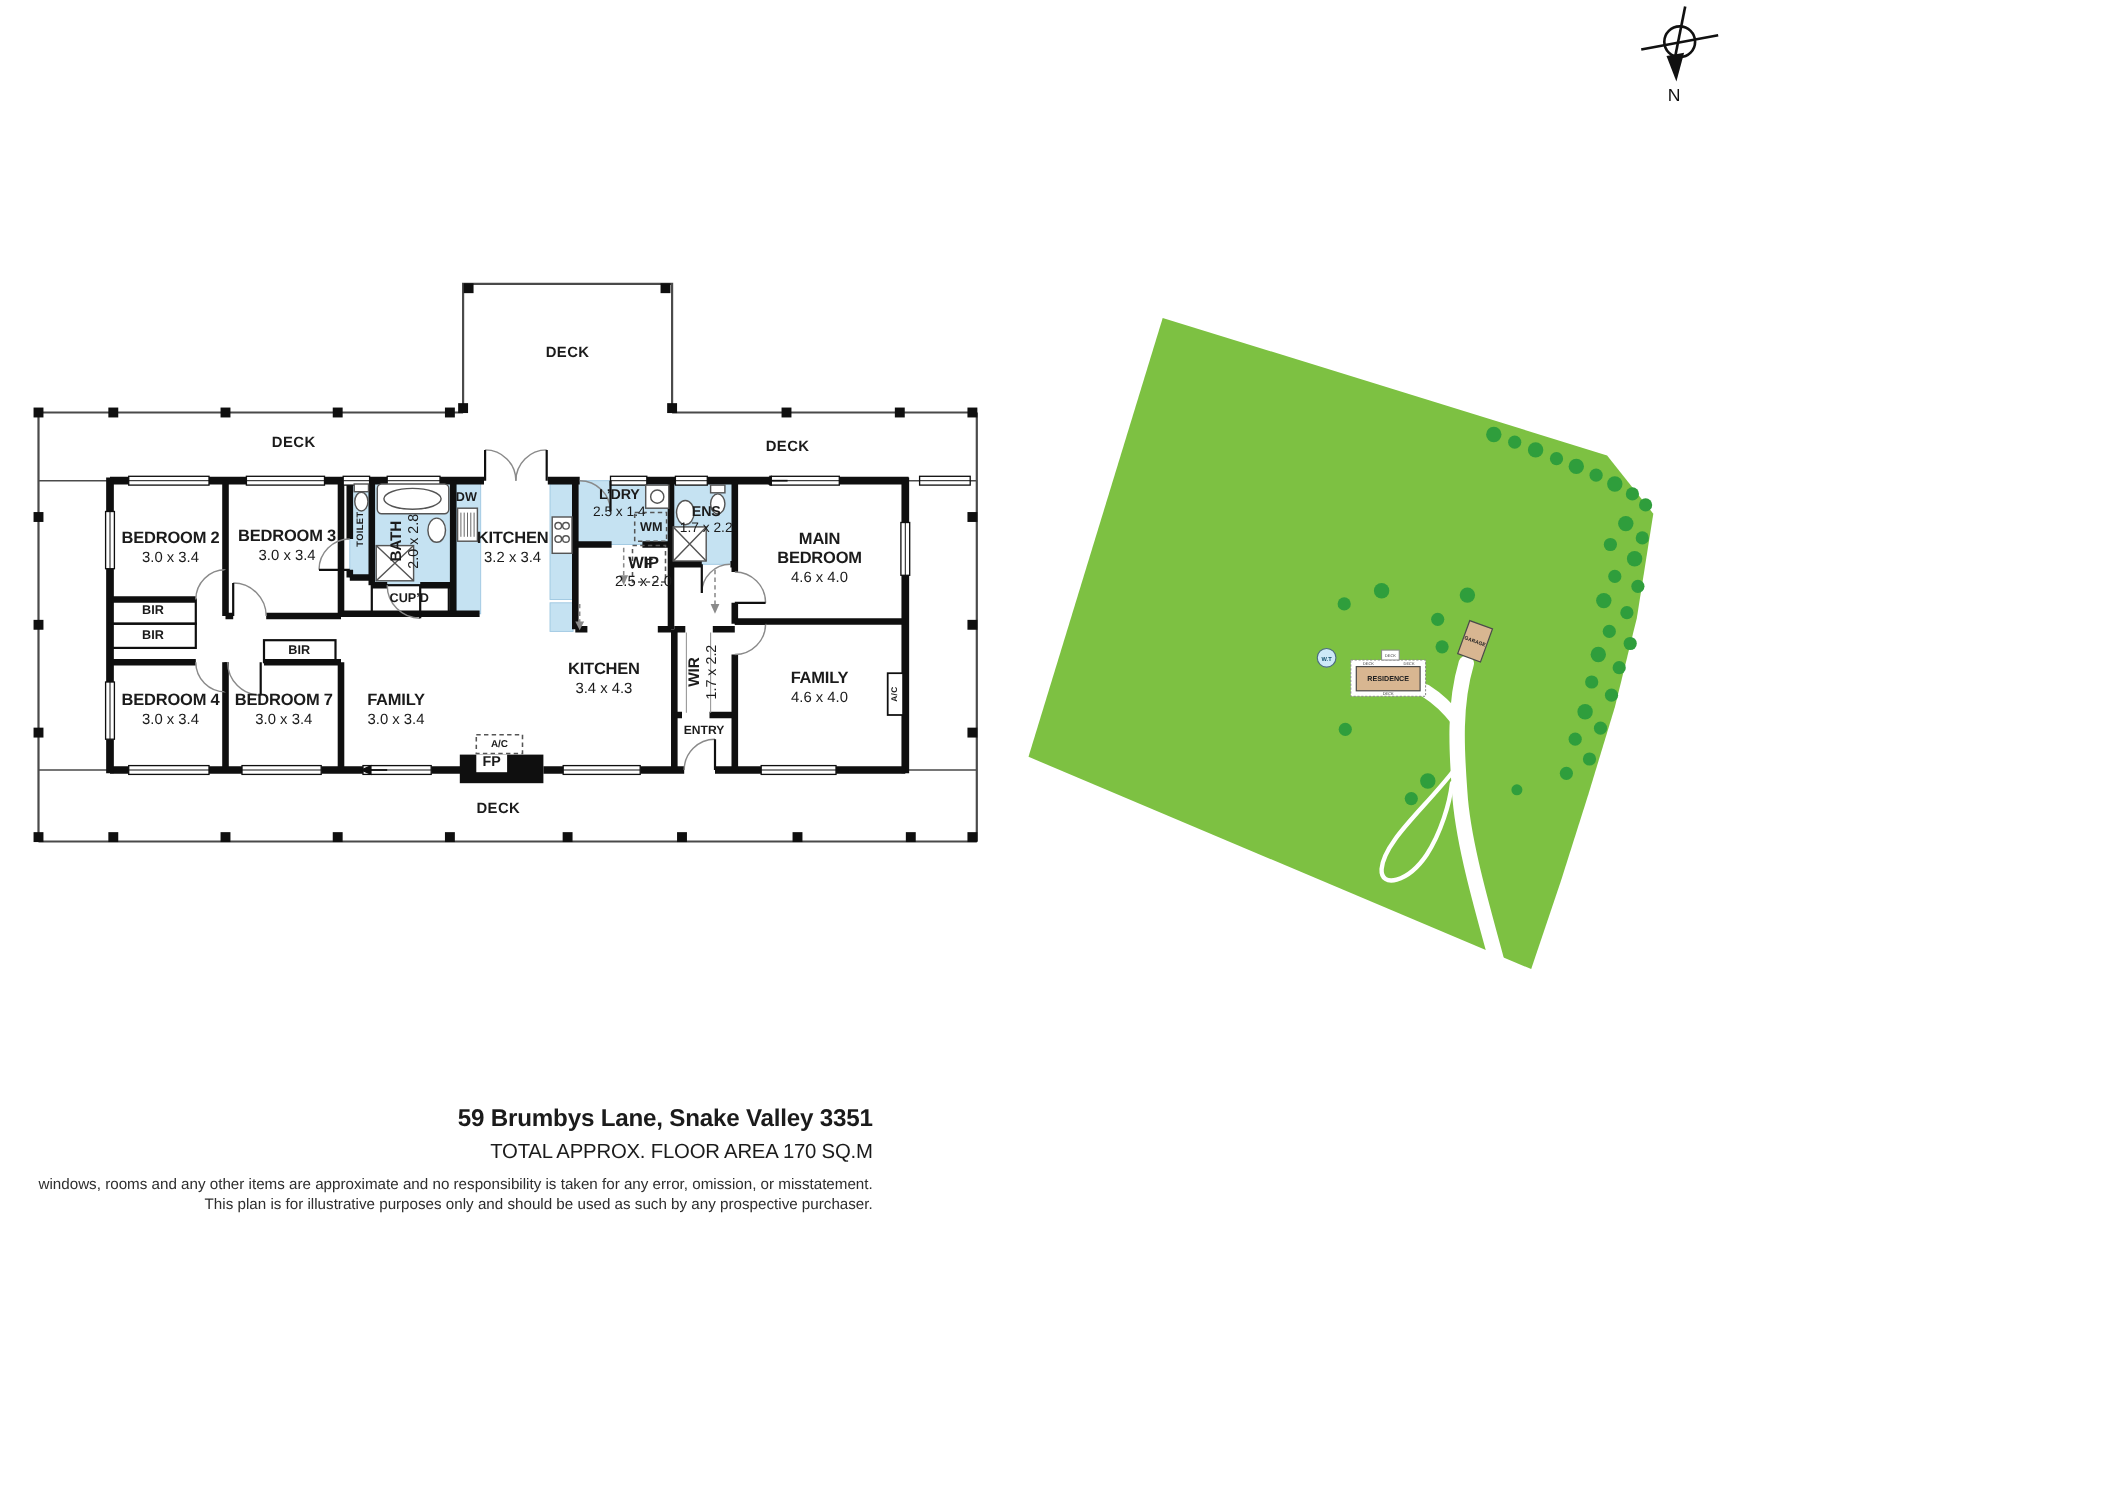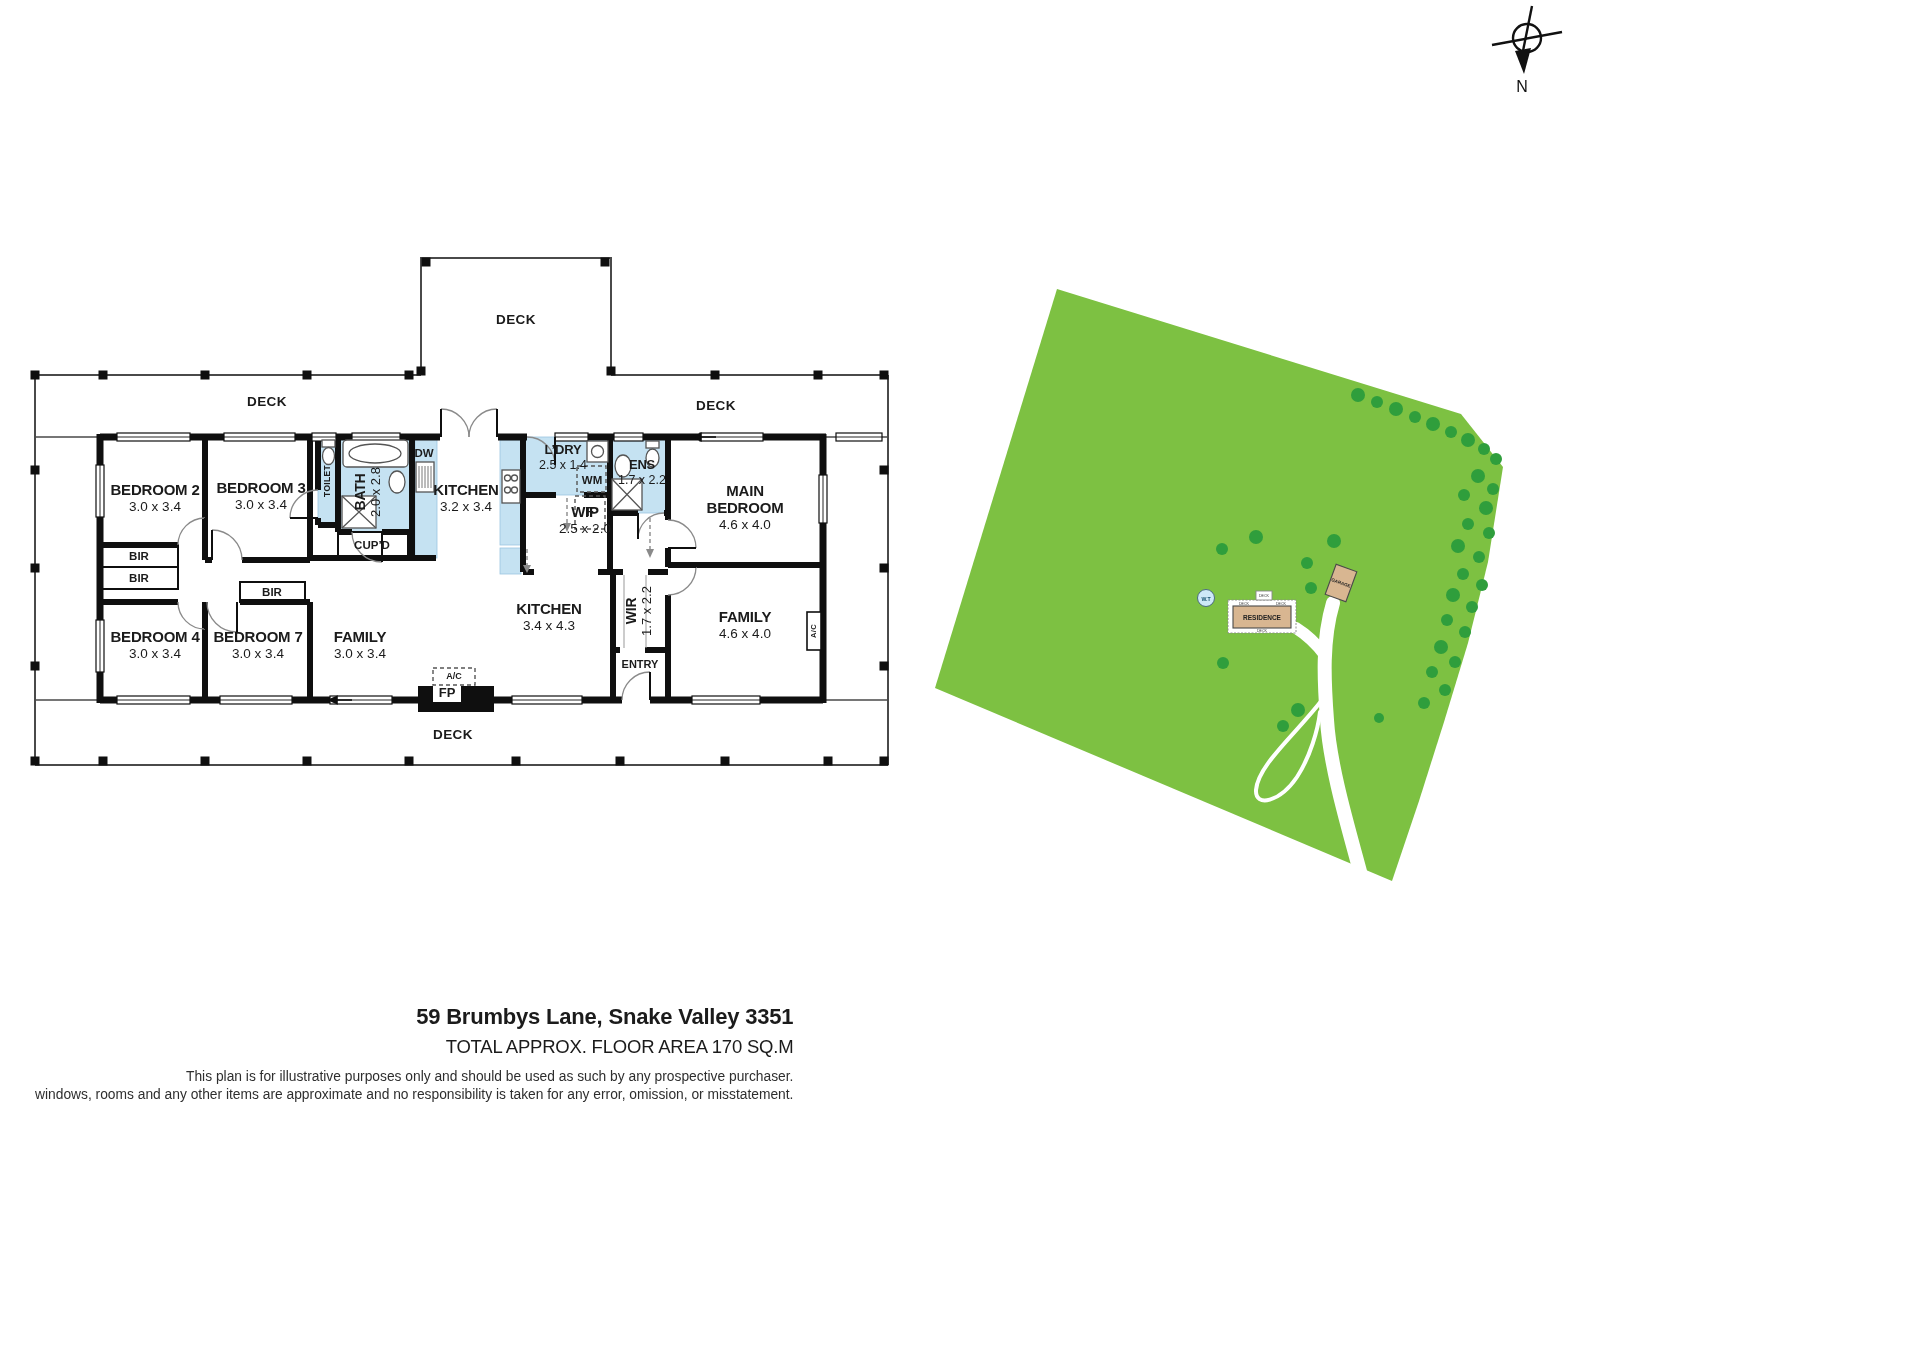--- a/index.html
+++ b/index.html
@@ -390,18 +390,18 @@
   <div class="lbl small" style="left:640px;top:664px;font-size:11px">ENTRY</div>
   <div class="lbl acfp-ac" style="left:454px;top:676px">A/C</div>
   <div class="lbl acfp-fp" style="left:447px;top:693px">FP</div>
   <div class="lbl vert tinyv" style="left:814px;top:631px;font-size:7.5px">A/C</div>
 </div>
 
 <div class="footer">
   <div class="address">59 Brumbys Lane, Snake Valley 3351</div>
   <div class="area">TOTAL APPROX. FLOOR AREA 170 SQ.M</div>
   <div class="disc">
+    <div>windows, rooms and any other items are approximate and no responsibility is taken for any error, omission, or misstatement.</div>
     <div>This plan is for illustrative purposes only and should be used as such by any prospective purchaser.</div>
-    <div>windows, rooms and any other items are approximate and no responsibility is taken for any error, omission, or misstatement.</div>
   </div>
 </div>
 
 </div>
 
 </body></html>

